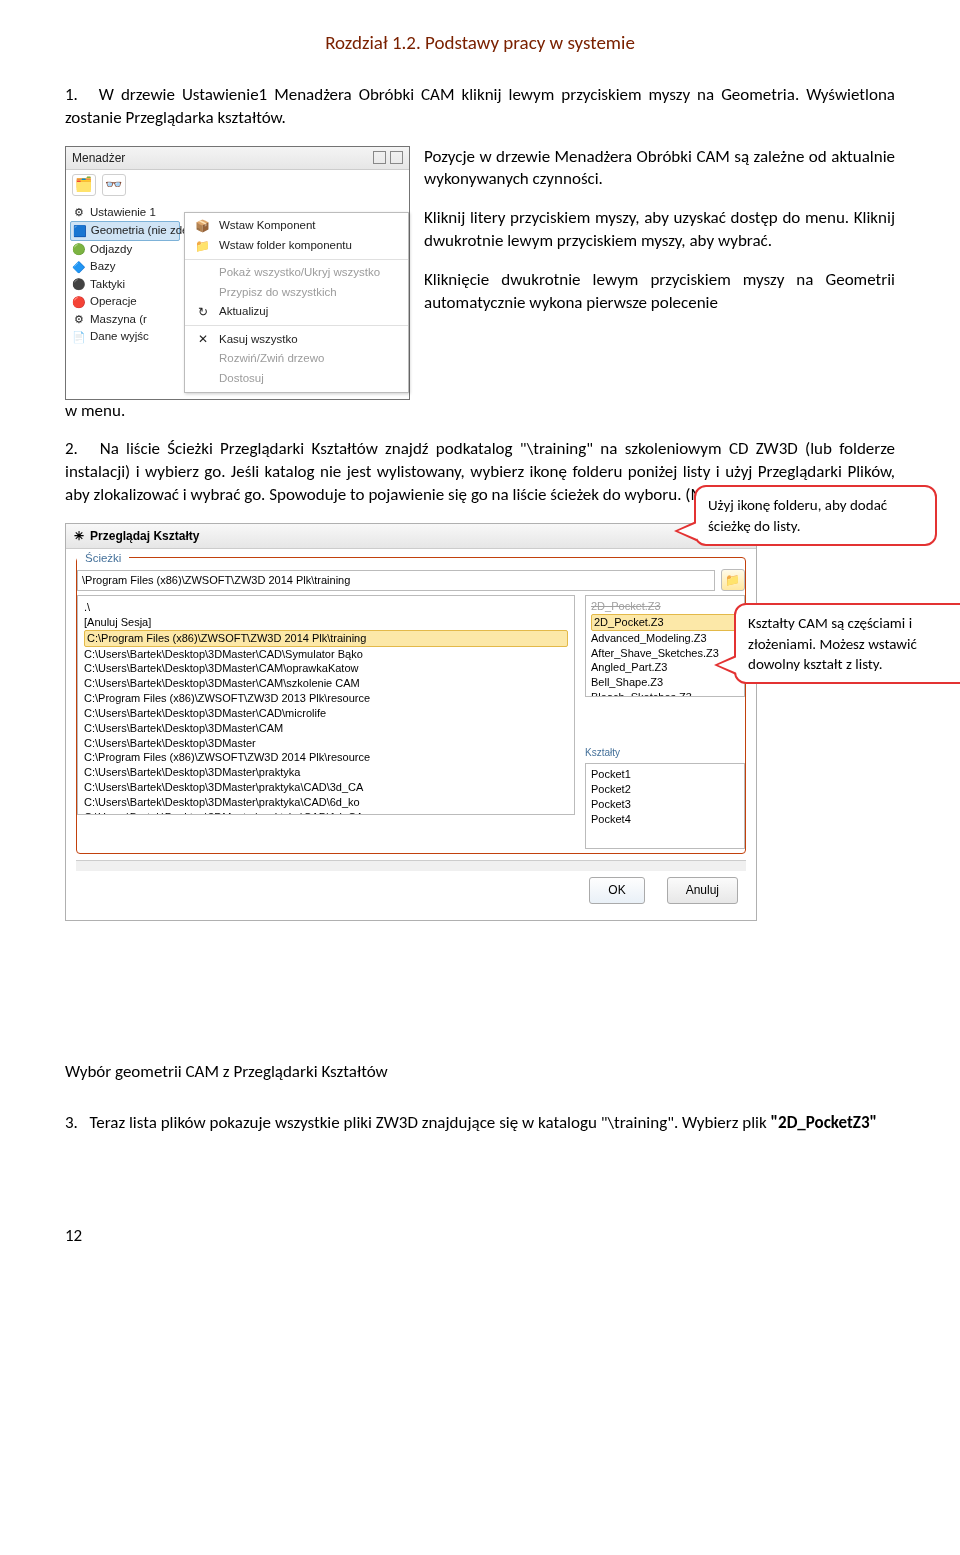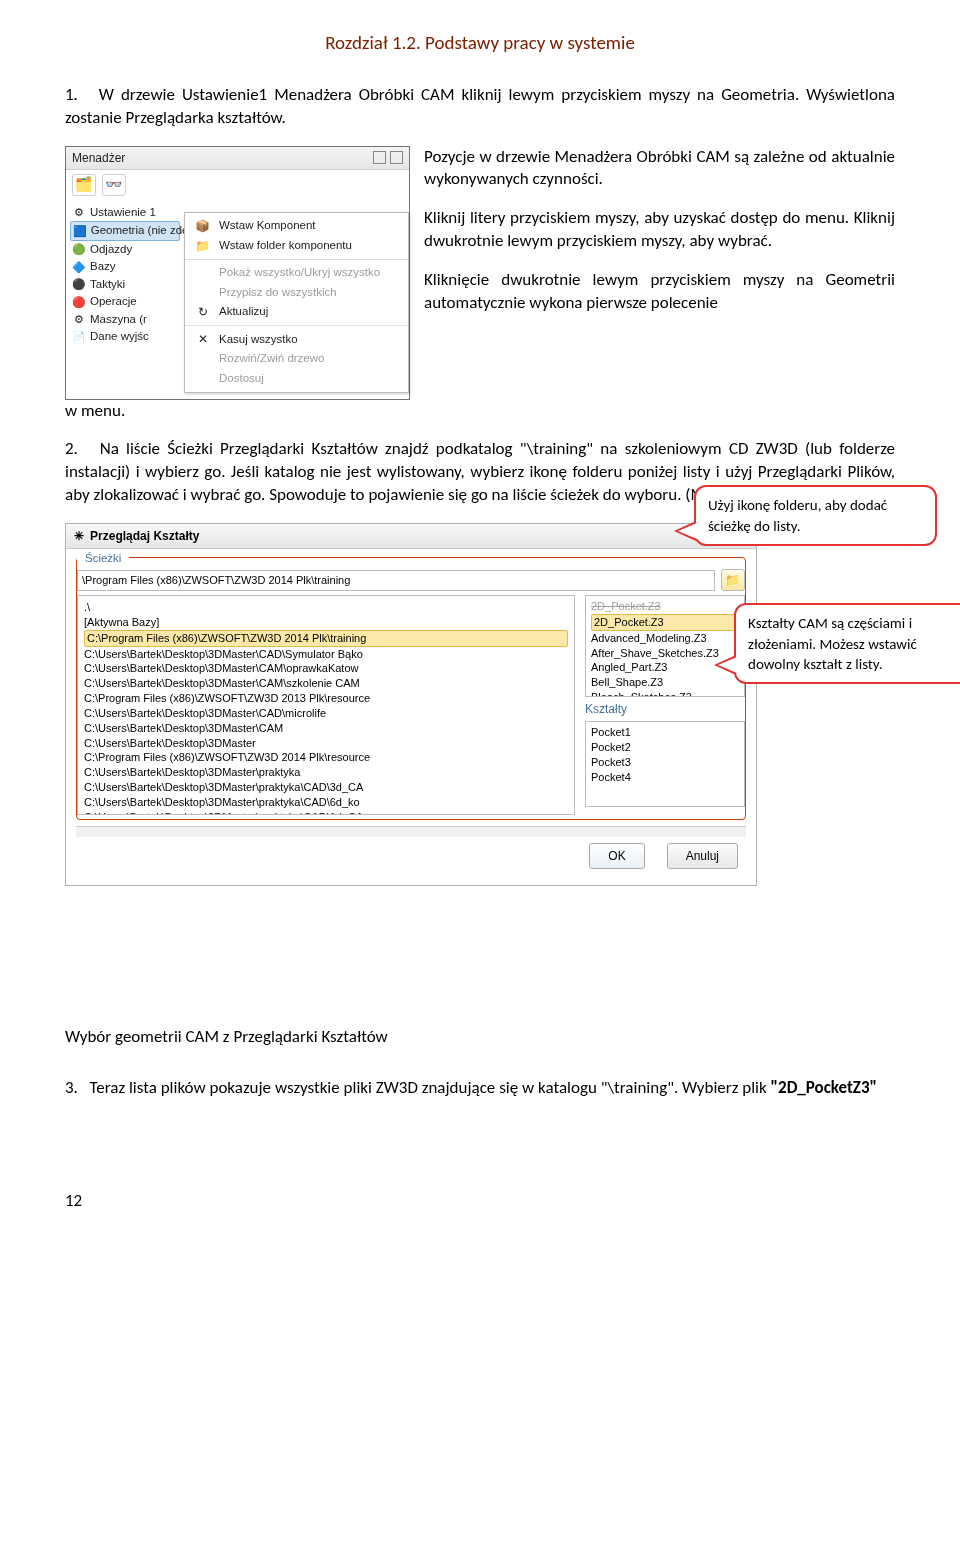--- a/index.html
+++ b/index.html
@@ -138,21 +138,21 @@
   .file-list {
     border:1px solid #bbb;
     height: 94px;
     padding:3px 5px;
     font-size:11px;
     overflow:hidden;
     white-space:nowrap;
   }
   .file-list .self { background:#fce8a8; border:1px solid #e3b949; border-radius:2px; padding:0 2px; }
   .file-list .dim { color:#a0a0a0; text-decoration: line-through; }
-  .shapes-lab { font-size:12px; color:#45719a; }
+  .shapes-lab { font-size:10px; color:#45719a;margin-top:45px; }
   .scrb {
     position: relative;
     height:10px;
     background:#f0f0f0;
     border-top:1px solid #ccc;
   }
   .btn-row { display:flex; gap:22px; justify-content:flex-end; padding: 6px 8px; }
   .btn {
     border:1px solid #aaa;
     background: linear-gradient(#fbfbfb,#e7e7e7);
@@ -350,21 +350,21 @@
         <span class="lab">Ścieżki</span>
         <div class="topline">
           <div class="path-input">\Program Files (x86)\ZWSOFT\ZW3D 2014 Plk\training</div>
           <div class="folder-btn">
             <span>📁</span>
           </div>
         </div>
         <div class="b-cols">
           <div class="path-list" id="path-list">
               <div>.\</div>
-              <div>[Aktywna Bazy]</div>
+              <div>[Anuluj Sesja]</div>
               <div class="selp">C:\Program Files (x86)\ZWSOFT\ZW3D 2014 Plk\training</div>
               <div>C:\Users\Bartek\Desktop\3DMaster\CAD\Symulator Bąko</div>
               <div>C:\Users\Bartek\Desktop\3DMaster\CAM\oprawkaKatow</div>
               <div>C:\Users\Bartek\Desktop\3DMaster\CAM\szkolenie CAM</div>
               <div>C:\Program Files (x86)\ZWSOFT\ZW3D 2013 Plk\resource</div>
               <div>C:\Users\Bartek\Desktop\3DMaster\CAD\microlife</div>
               <div>C:\Users\Bartek\Desktop\3DMaster\CAM</div>
               <div>C:\Users\Bartek\Desktop\3DMaster</div>
               <div>C:\Program Files (x86)\ZWSOFT\ZW3D 2014 Plk\resource</div>
               <div>C:\Users\Bartek\Desktop\3DMaster\praktyka</div>

